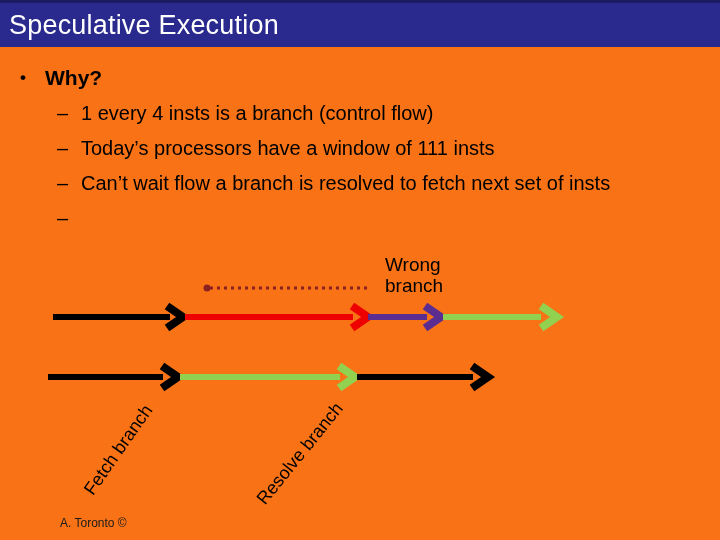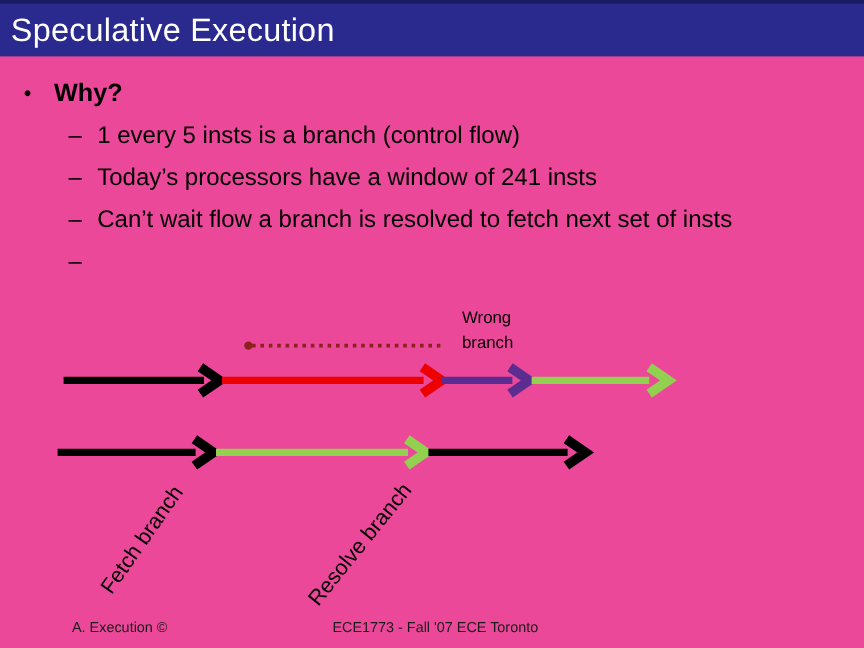--- a/index.html
+++ b/index.html
@@ -1,17 +1,17 @@
 <!DOCTYPE html>
 <html><head>
 <meta charset="utf-8">
 <style>
   html,body { margin:0; padding:0; background:#ffffff; }
   .slide {
-    position:relative; width:720px; height:540px; background:#ec4899;
+    position:relative; width:720px; height:540px; background:#f97316;
     font-family:"Liberation Sans", sans-serif; color:#000000; overflow:hidden;
   }
   
   .titlebar {
     position:absolute; top:0; left:0; width:720px; height:44px;
     background:#29298e; border-top:3px solid #1b1b62;
     display:flex; align-items:center;
   }
   .titlebar .title {
     color:#ffffff; font-size:27px; padding-left:9px; letter-spacing:0.2px;
@@ -19,21 +19,21 @@
   
   .content { position:absolute; top:47px; left:0; width:720px; padding:17px 20px 0 20px; box-sizing:border-box; }
   .row { display:flex; align-items:flex-start; }
   .b1 { font-size:21px; font-weight:bold; line-height:27px; margin-bottom:9px; }
   .b1 .marker { width:25px; flex:0 0 25px; font-size:17px; line-height:27px; }
   .b2 { font-size:20px; line-height:27px; margin-bottom:8px; padding-left:37px; }
   .b2 .marker { width:24px; flex:0 0 24px; }
   .b2 .text { max-width:588px; }
   
   .wrong-squash {
-    position:absolute; left:385px; top:254px; font-size:14px; line-height:21px; color:#000;
+    position:absolute; left:385px; top:254px; font-size:19px; line-height:21px; color:#000;
   }
   .rot-label {
     position:absolute; white-space:nowrap; font-size:18px; color:#000;
     transform-origin:0 100%; height:22px; line-height:22px;
   }
   .fetch-label   { left:97px;  top:477px; transform:rotate(-55deg); }
   .resolve-label { left:269px; top:487px; transform:rotate(-51deg); }
   
   .diagram-svg { position:absolute; left:0; top:0; width:720px; height:540px; }
   
@@ -49,25 +49,25 @@
     <div class="title">Speculative Execution</div>
   </div>
 
   <div class="content">
     <div class="row b1">
       <span class="marker">•</span>
       <span class="text">Why?</span>
     </div>
     <div class="row b2">
       <span class="marker">–</span>
-      <span class="text">1 every 5 insts is a branch (control flow)</span>
+      <span class="text">1 every 4 insts is a branch (control flow)</span>
     </div>
     <div class="row b2">
       <span class="marker">–</span>
-      <span class="text">Today’s processors have a window of 241 insts</span>
+      <span class="text">Today’s processors have a window of 111 insts</span>
     </div>
     <div class="row b2">
       <span class="marker">–</span>
       <span class="text">Can’t wait flow a branch is resolved to fetch next set of insts</span>
     </div>
     <div class="row b2">
       <span class="marker">–</span>
     </div>
   </div>
 
@@ -98,16 +98,15 @@
     <polyline points="472,366 488,377 472,388" fill="none" stroke-width="8" stroke="#000000"></polyline>
   </svg>
 
   <div class="wrong-squash">
     <div>Wrong</div>
     <div>branch</div>
   </div>
   <div class="rot-label fetch-label">Fetch branch</div>
   <div class="rot-label resolve-label">Resolve branch</div>
 
-  <div class="footer-author">A. Execution ©</div>
-  <div class="footer-course">ECE1773 - Fall '07 ECE Toronto</div>
+  <div class="footer-author">A. Toronto ©</div>
 
 </div>
 
 </body></html>

